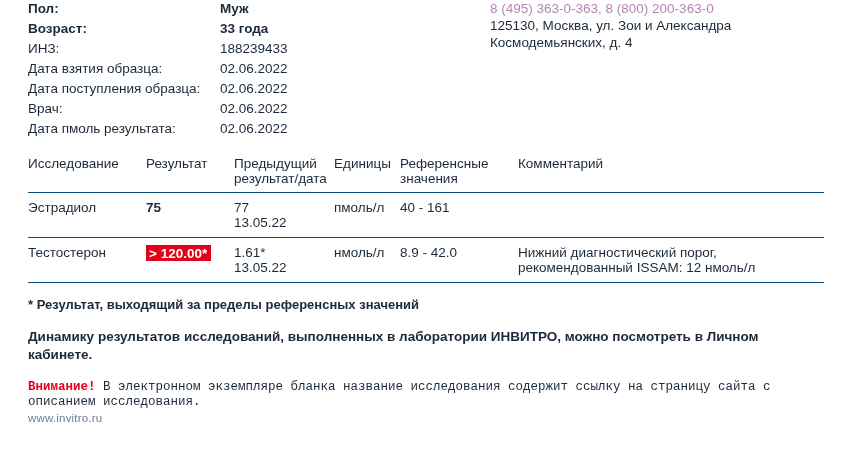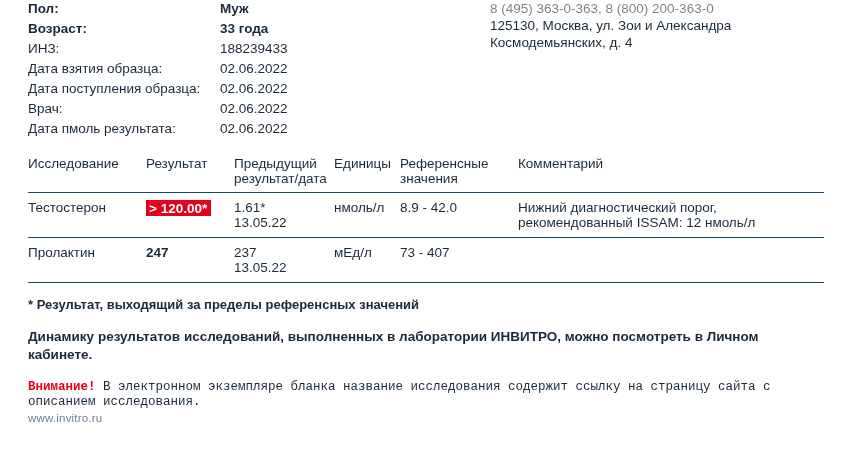--- a/index.html
+++ b/index.html
@@ -52,21 +52,21 @@
   }
 
   .clinic-block {
     margin-left: 22px;
     padding-top: 0;
     font-size: 13.5px;
     line-height: 17px;
     color: #1b2a3a;
   }
   .clinic-phones {
-    color: #0f172a;
+    color: #701a75;
     opacity: 0.55;
     white-space: nowrap;
   }
 
   
   .results {
     width: 100%;
     border-collapse: collapse;
     margin-top: 18px;
     table-layout: fixed;
@@ -214,53 +214,53 @@
         <th>Единицы</th>
         <th>
           <span>Референсные</span><br>
           <span>значения</span>
         </th>
         <th>Комментарий</th>
       </tr>
     </thead>
     <tbody>
 
+      <tr>
+        <td class="res-name">Эстрадиол</td>
+        <td>
+          <span class="res-value">75</span>
+        </td>
+        <td>
+          <span>77</span>
+          <span class="prev-line2">13.05.22</span>
+        </td>
+        <td>пмоль/л</td>
+        <td>40 - 161</td>
+        <td class="comment">
+          <span></span>
+        </td>
+      </tr>
 
       <tr>
         <td class="res-name">Тестостерон</td>
         <td>
           <span class="res-value flag">&gt; 120.00*</span>
         </td>
         <td>
           <span>1.61*</span>
           <span class="prev-line2">13.05.22</span>
         </td>
         <td>нмоль/л</td>
         <td>8.9 - 42.0</td>
         <td class="comment">
           <span>Нижний диагностический порог,</span><br>
           <span>рекомендованный ISSAM: 12 нмоль/л</span>
         </td>
       </tr>
 
-      <tr>
-        <td class="res-name">Пролактин</td>
-        <td>
-          <span class="res-value">247</span>
-        </td>
-        <td>
-          <span>237</span>
-          <span class="prev-line2">13.05.22</span>
-        </td>
-        <td>мЕд/л</td>
-        <td>73 - 407</td>
-        <td class="comment">
-          <span></span>
-        </td>
-      </tr>
 
     </tbody>
   </table>
 
   <div class="footnote">* Результат, выходящий за пределы референсных значений</div>
 
   <div class="dynamics">Динамику результатов исследований, выполненных в лаборатории ИНВИТРО, можно посмотреть в Личном кабинете.</div>
 
   <div class="attention">
     <span class="word">Внимание!</span><span> В электронном экземпляре бланка название исследования содержит ссылку на страницу сайта с описанием исследования.</span>

